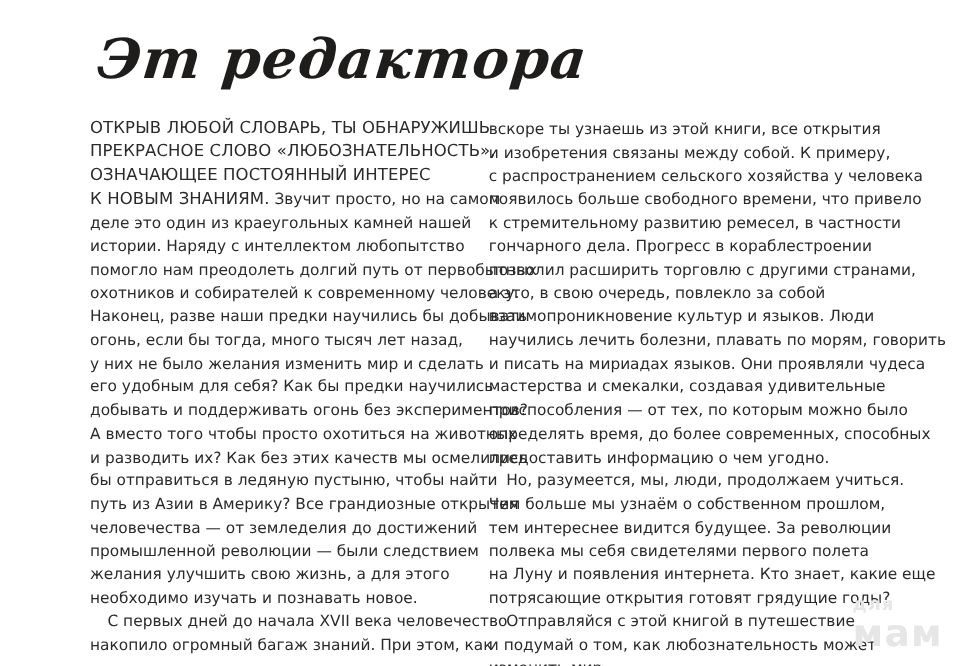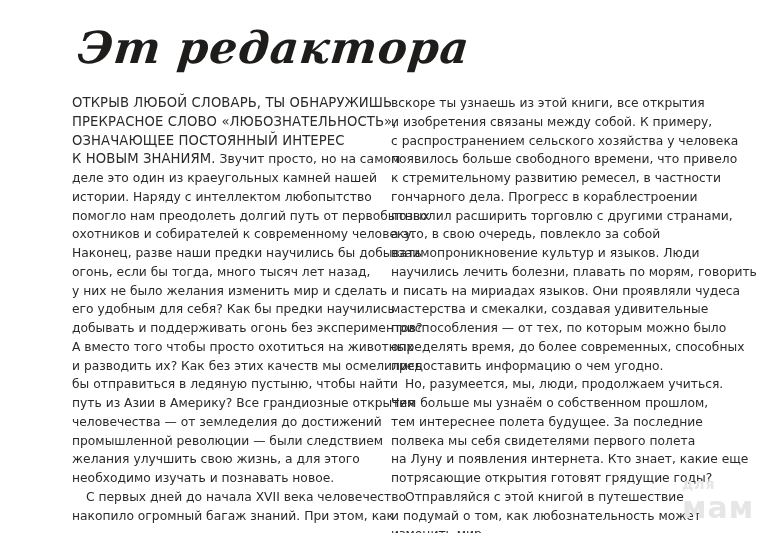--- a/index.html
+++ b/index.html
@@ -70,21 +70,21 @@
     <div class="line">а это, в свою очередь, повлекло за собой</div>
     <div class="line">взаимопроникновение культур и языков. Люди</div>
     <div class="line">научились лечить болезни, плавать по морям, говорить</div>
     <div class="line">и писать на мириадах языков. Они проявляли чудеса</div>
     <div class="line">мастерства и смекалки, создавая удивительные</div>
     <div class="line">приспособления — от тех, по которым можно было</div>
     <div class="line">определять время, до более современных, способных</div>
     <div class="line">предоставить информацию о чем угодно.</div>
     <div class="line indent">Но, разумеется, мы, люди, продолжаем учиться.</div>
     <div class="line">Чем больше мы узнаём о собственном прошлом,</div>
-    <div class="line">тем интереснее полета будущее. За последние</div>
+    <div class="line">тем интереснее видится будущее. За революции</div>
     <div class="line">полвека мы себя свидетелями первого полета</div>
     <div class="line">на Луну и появления интернета. Кто знает, какие еще</div>
     <div class="line">потрясающие открытия готовят грядущие годы?</div>
     <div class="line indent">Отправляйся с этой книгой в путешествие</div>
     <div class="line">и подумай о том, как любознательность может</div>
     <div class="line">изменить мир.</div>
   </div>
 
 <div class="watermark">
   <div class="wm-top">для</div>

